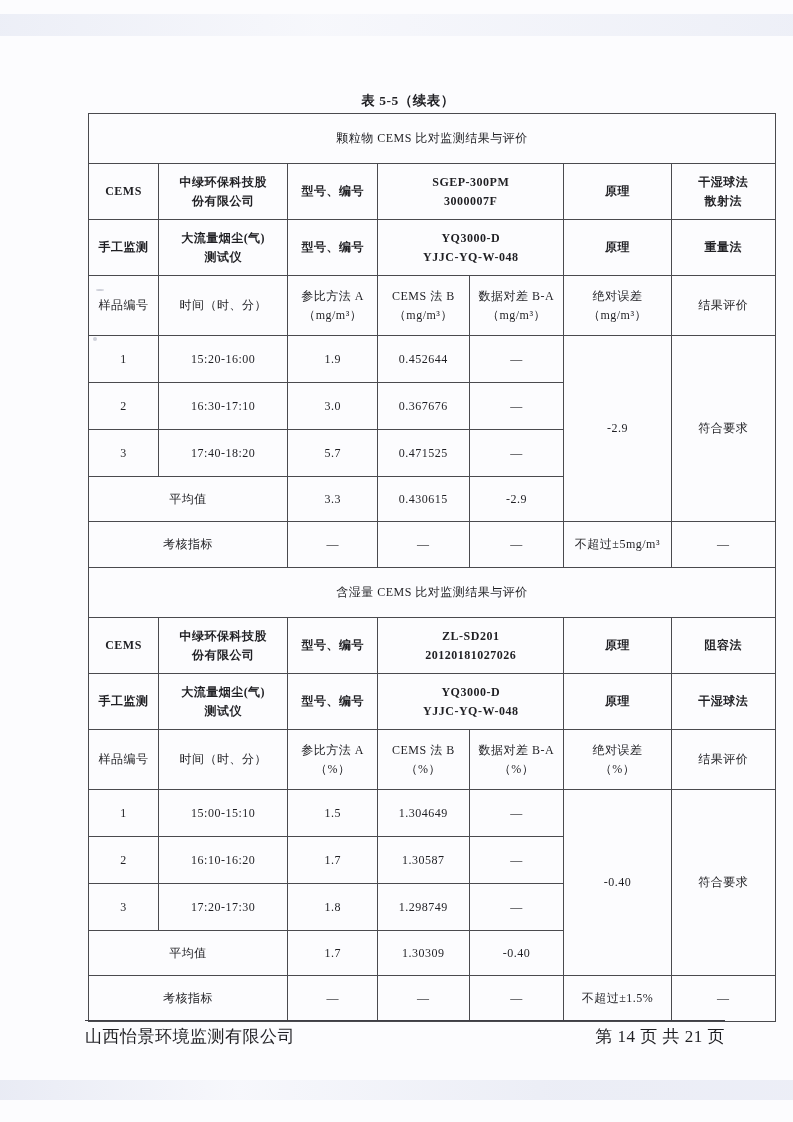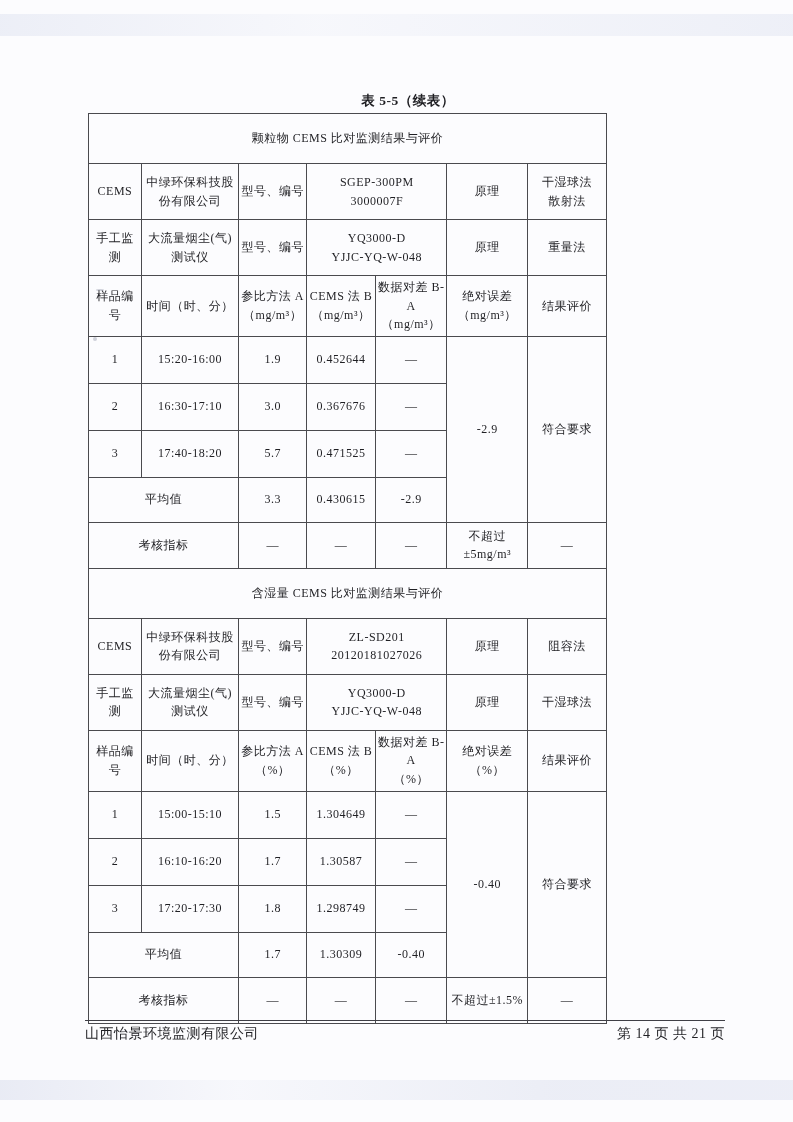--- a/index.html
+++ b/index.html
@@ -17,40 +17,40 @@
   .speck1{left:96px;top:289px;width:8px;height:2px;}
   .speck2{left:93px;top:337px;width:4px;height:4px;}
 
   .doc-title{
     position:absolute;top:92px;left:88px;width:640px;
     display:flex;justify-content:center;gap:40px;
     font-size:13.5px;font-weight:bold;letter-spacing:.5px;white-space:nowrap;
   }
   .tables{position:absolute;top:113px;left:88px;width:640px;}
   table.report{
-    border-collapse:collapse;table-layout:fixed;width:519px;
+    border-collapse:collapse;table-layout:fixed;width:688px;
   }
   table.report.second{margin-top:-1px;}
   table.report td{
     border:1px solid #4a4a4e;
     text-align:center;vertical-align:middle;
     font-size:12px;line-height:1.55;letter-spacing:.5px;
     padding:2px 1px;white-space:pre-line;
   }
   td.sec{font-size:13px;letter-spacing:1px;}
-  .r-sec{height:50px;} .r-eq{height:56px;} .r-head{height:60px;margin-left:40px;}
+  .r-sec{height:50px;} .r-eq{height:56px;font-weight:bold;} .r-head{height:60px;margin-left:40px;}
   .r-data{height:47px;} .r-avg{height:45px;} .r-ass{height:46px;}
   td.dash{font-size:13px;}
 
   .footer{
     position:absolute;top:1020px;left:85px;width:640px;
     border-top:1.5px solid #3f3f46;
     padding-top:4px;
     display:flex;justify-content:space-between;
-    font-size:14px;letter-spacing:.5px;
+    font-size:17px;letter-spacing:.5px;
   }
 </style>
 </head>
 <body>
 
 <div class="scan-band band-top"></div>
 <div class="scan-band band-bottom"></div>
 <div class="speck speck1"></div>
 <div class="speck speck2"></div>
 

